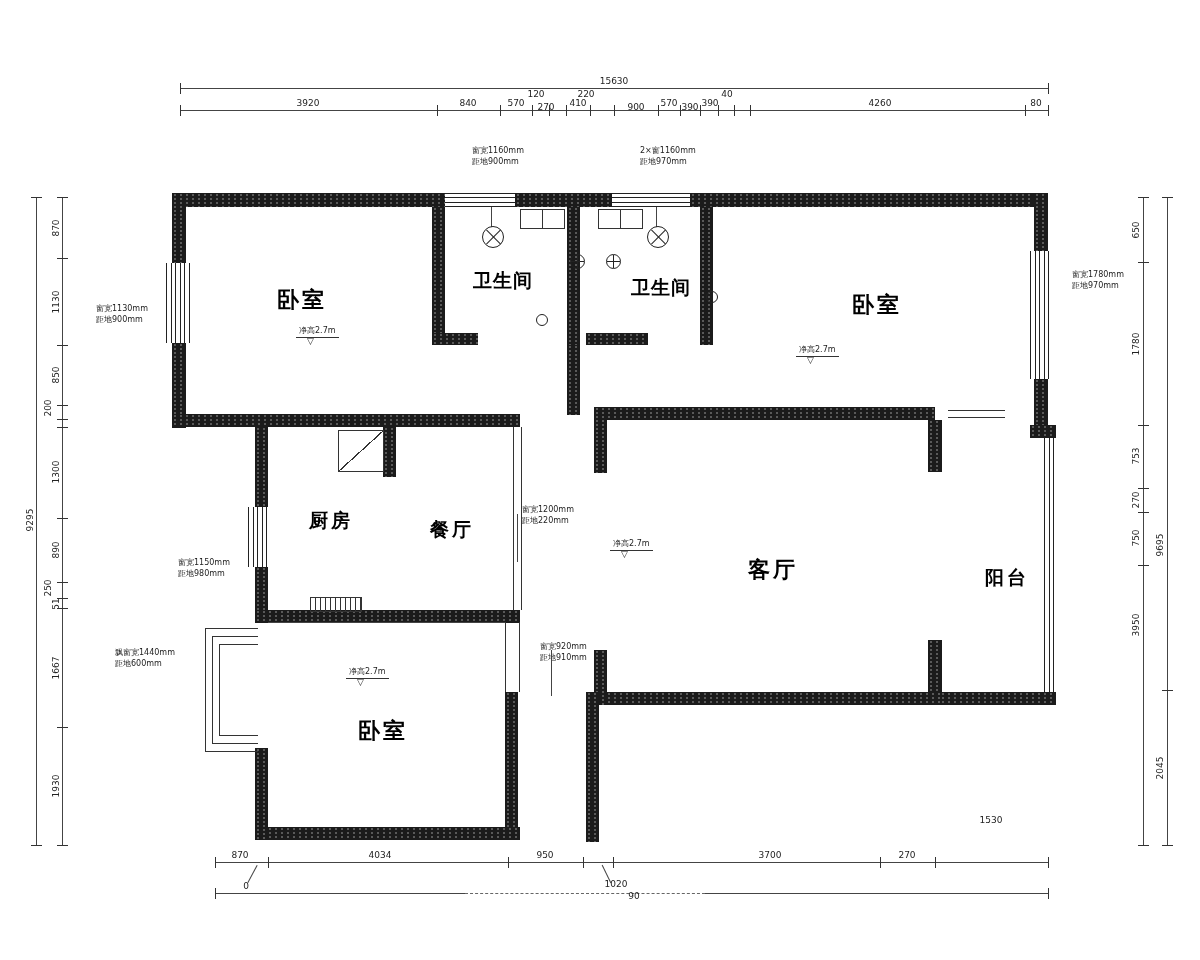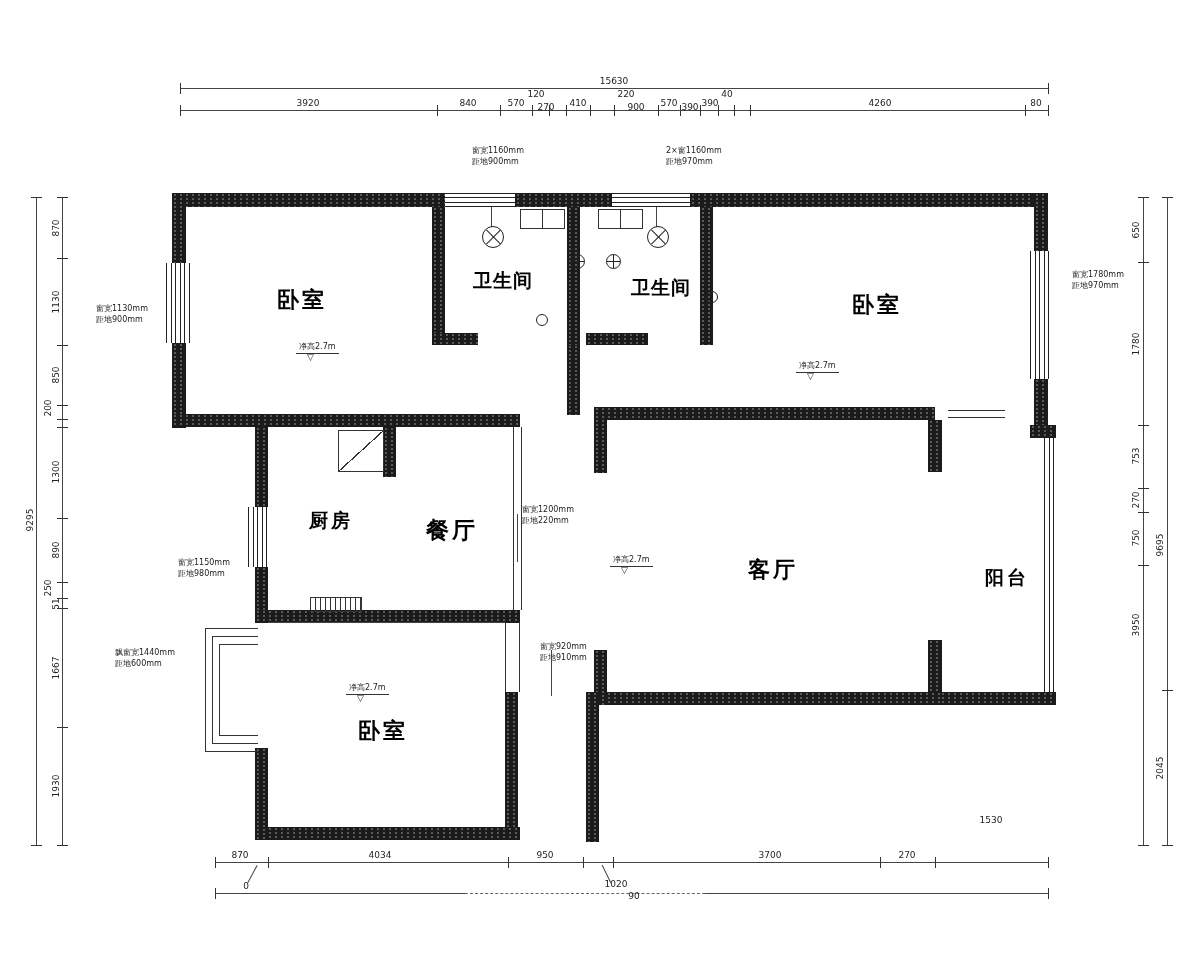--- a/index.html
+++ b/index.html
@@ -13,21 +13,21 @@
   .thinv{position:absolute;border-left:1px solid #333;border-right:1px solid #333;}
   .thinh{position:absolute;border-top:1px solid #333;border-bottom:1px solid #333;}
   .line{position:absolute;background:#444;}
   .dash{position:absolute;border-top:1px dashed #666;}
   .tick{position:absolute;background:#333;}
   .hdim{position:absolute;font-size:9px;color:#222;transform:translate(-50%,-50%);white-space:nowrap;}
   .vdim{position:absolute;font-size:9px;color:#222;transform:translate(-50%,-50%) rotate(-90deg);white-space:nowrap;}
   .room{position:absolute;font-weight:700;color:#000;transform:translate(-50%,-50%);letter-spacing:3px;white-space:nowrap;}
   .note{position:absolute;font-size:8px;line-height:1.35;color:#222;white-space:nowrap;}
   .note span{display:block;}
-  .elev{position:absolute;margin-top:16px;}
+  .elev{position:absolute;}
   .elev .elev-t{display:block;font-size:8px;color:#222;border-bottom:1px solid #333;padding:0 3px 1px;white-space:nowrap;}
   .elev .tri{display:block;font-size:9px;line-height:7px;margin-left:11px;color:#222;}
   .fanx{position:absolute;border:1px solid #222;border-radius:50%;}
   .fanx i{position:absolute;left:calc(50% - .5px);top:0;bottom:0;width:1px;background:#222;}
   .fanx i.a{transform:rotate(45deg);} .fanx i.b{transform:rotate(-45deg);}
   .circplus{position:absolute;border:1px solid #222;border-radius:50%;}
   .circplus i{position:absolute;background:#222;}
   .circplus i.v{left:calc(50% - .5px);top:0;bottom:0;width:1px;}
   .circplus i.h{top:calc(50% - .5px);left:0;right:0;height:1px;}
   .circ{position:absolute;border:1px solid #222;border-radius:50%;}
@@ -54,21 +54,21 @@
   <div class="line" style="left:1143px;top:197px;width:1px;height:648px"></div>
   <div class="line" style="left:1167px;top:197px;width:1px;height:648px"></div>
 
   <span class="hdim" style="left:614px;top:81px">15630</span>
   <span class="hdim" style="left:308px;top:103px">3920</span>
   <span class="hdim" style="left:468px;top:103px">840</span>
   <span class="hdim" style="left:516px;top:103px">570</span>
   <span class="hdim" style="left:536px;top:94px">120</span>
   <span class="hdim" style="left:546px;top:107px">270</span>
   <span class="hdim" style="left:578px;top:103px">410</span>
-  <span class="hdim" style="left:626px;top:94px">220</span>
+  <span class="hdim" style="left:586px;top:94px">220</span>
   <span class="hdim" style="left:636px;top:107px">900</span>
   <span class="hdim" style="left:669px;top:103px">570</span>
   <span class="hdim" style="left:690px;top:107px">390</span>
   <span class="hdim" style="left:710px;top:103px">390</span>
   <span class="hdim" style="left:727px;top:94px">40</span>
   <span class="hdim" style="left:880px;top:103px">4260</span>
   <span class="hdim" style="left:1036px;top:103px">80</span>
 
   <span class="vdim" style="left:30px;top:520px">9295</span>
   <span class="vdim" style="left:56px;top:228px">870</span>
@@ -182,21 +182,21 @@
   <div class="rect" style="left:620px;top:209px;width:21px;height:18px"></div>
 
   <div class="rect diag" style="left:338px;top:430px;width:44px;height:40px"></div>
   <div class="radiator" style="left:310px;top:597px;width:50px;height:13px"></div>
 
   <span class="room" style="left:302px;top:300px;font-size:22px">卧室</span>
   <span class="room" style="left:503px;top:281px;font-size:19px;letter-spacing:1px">卫生间</span>
   <span class="room" style="left:661px;top:288px;font-size:19px;letter-spacing:1px">卫生间</span>
   <span class="room" style="left:877px;top:305px;font-size:22px">卧室</span>
   <span class="room" style="left:331px;top:521px;font-size:19px">厨房</span>
-  <span class="room" style="left:452px;top:530px;font-size:23px">餐厅</span>
+  <span class="room" style="left:452px;top:530px;font-size:19px">餐厅</span>
   <span class="room" style="left:773px;top:570px;font-size:22px">客厅</span>
   <span class="room" style="left:1007px;top:578px;font-size:19px">阳台</span>
   <span class="room" style="left:383px;top:731px;font-size:22px">卧室</span>
 
   <div class="elev" style="left:296px;top:325px">
     <span class="elev-t">净高2.7m</span>
     <span class="tri">▽</span>
   </div>
   <div class="elev" style="left:796px;top:344px">
     <span class="elev-t">净高2.7m</span>
@@ -208,21 +208,21 @@
   </div>
   <div class="elev" style="left:346px;top:666px">
     <span class="elev-t">净高2.7m</span>
     <span class="tri">▽</span>
   </div>
 
   <div class="note" style="left:472px;top:146px">
     <span>窗宽1160mm</span>
     <span>距地900mm</span>
   </div>
-  <div class="note" style="left:666px;top:146px">
+  <div class="note" style="left:640px;top:146px">
     <span>2×窗1160mm</span>
     <span>距地970mm</span>
   </div>
   <div class="note" style="left:96px;top:304px">
     <span>窗宽1130mm</span>
     <span>距地900mm</span>
   </div>
   <div class="note" style="left:1072px;top:270px">
     <span>窗宽1780mm</span>
     <span>距地970mm</span>

